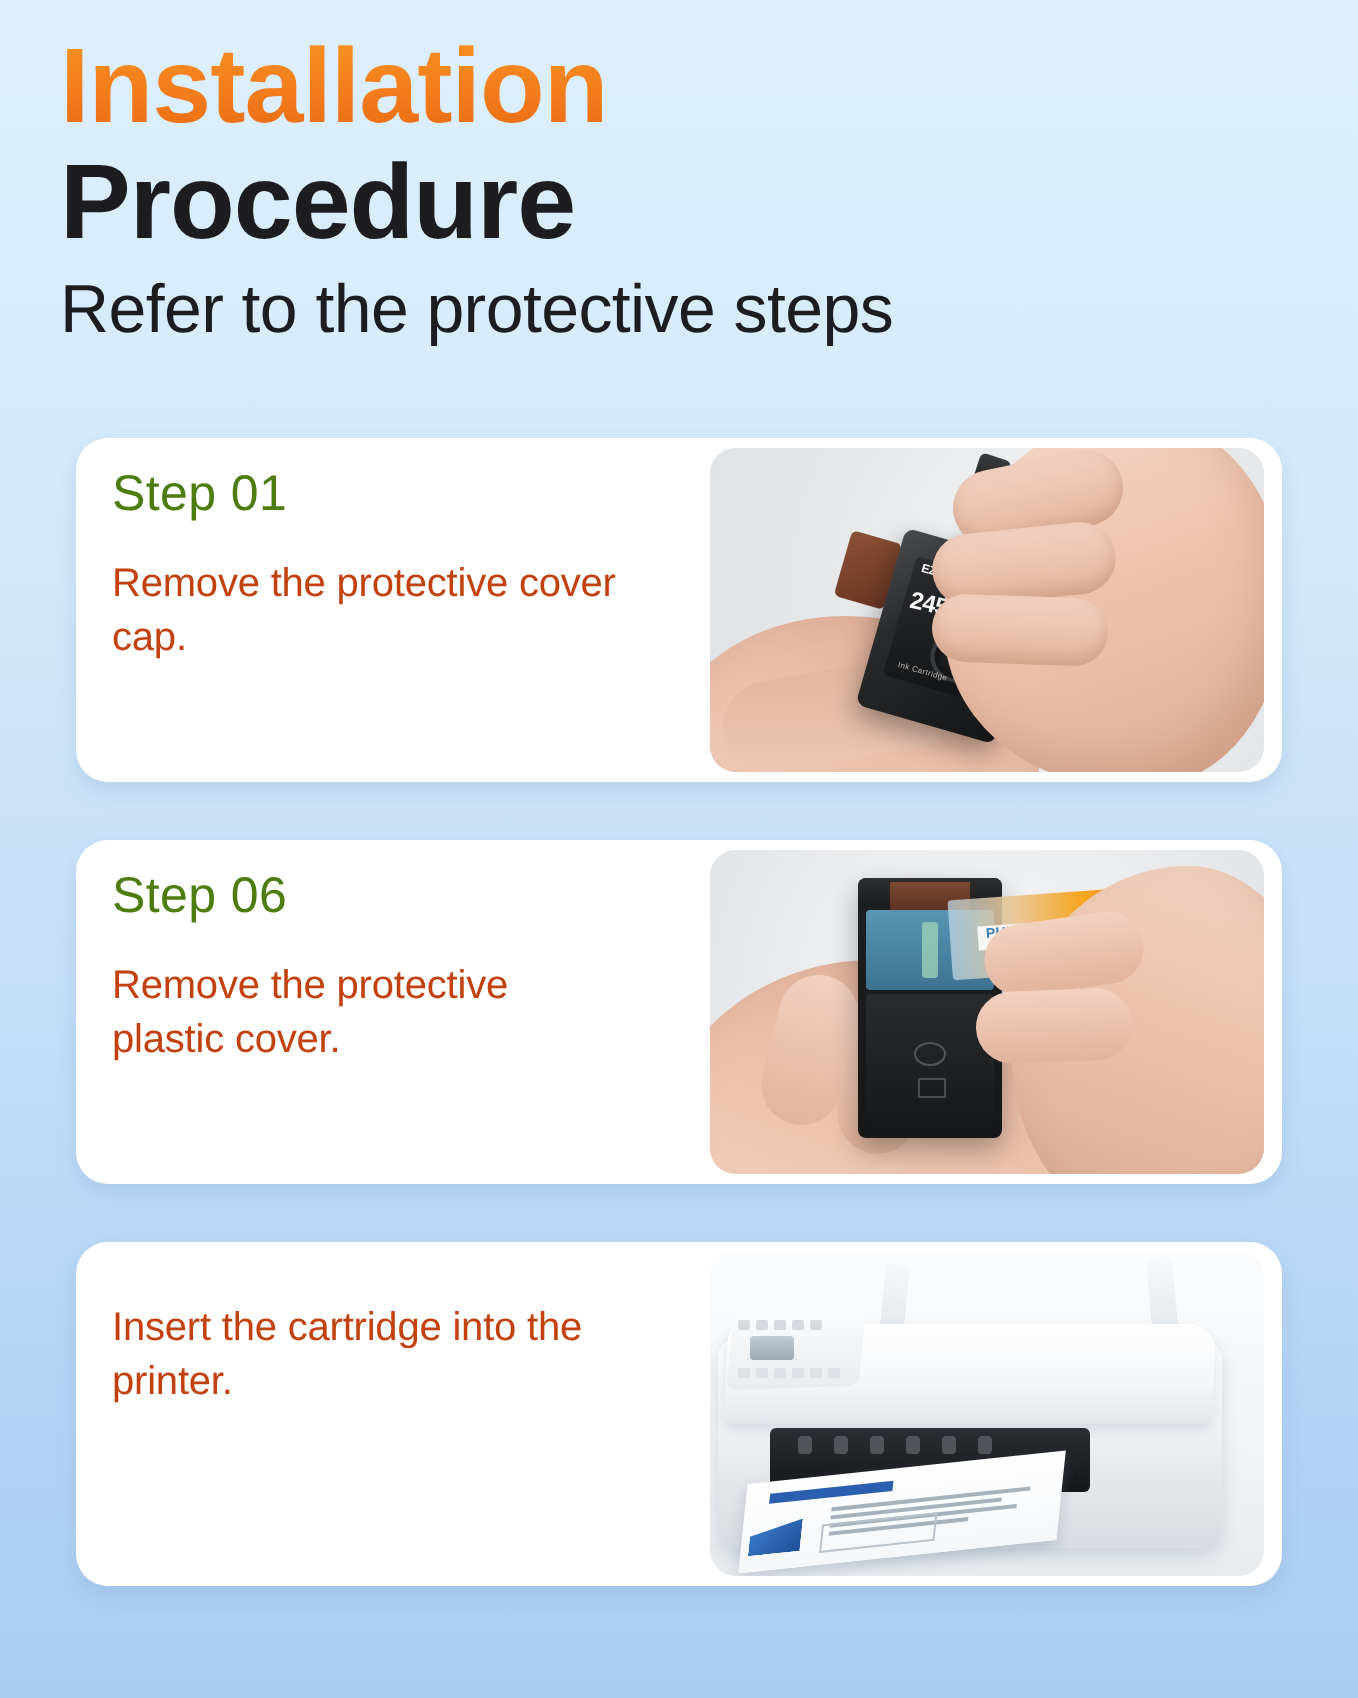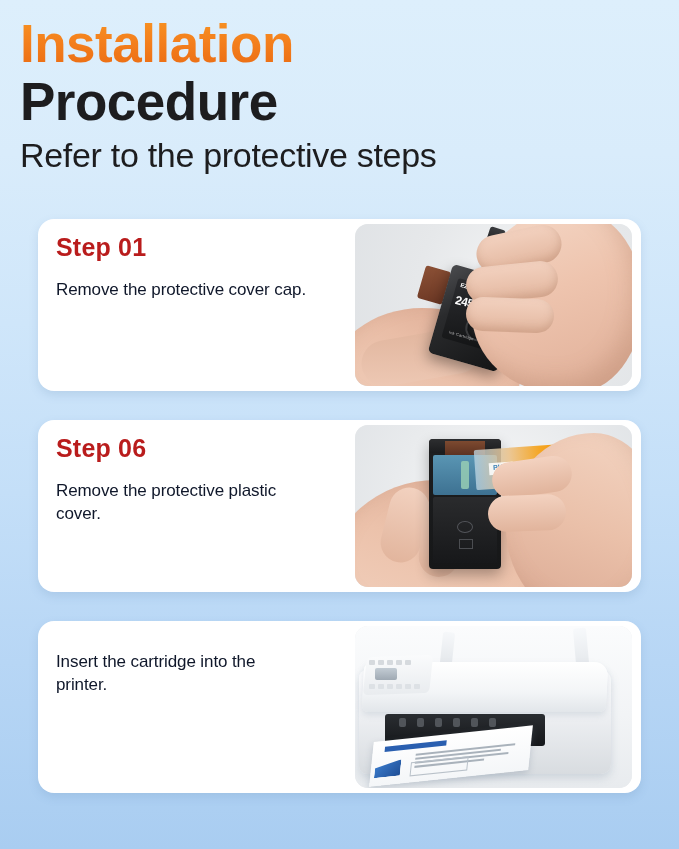--- a/index.html
+++ b/index.html
@@ -24,21 +24,21 @@
         #cfe6fa 38%,
         #c4dff8 58%,
         #b7d6f5 78%,
         #a9cdf1 100%);
     overflow: hidden;
   }
 
   
   .header {
     position: absolute;
-    left: 20px;
+    left: 30px;
     top: 16px;
     width: 600px;
   }
   .title-line1 {
     font-size: 53px;
     font-weight: 700;
     line-height: 1.06;
     letter-spacing: -0.5px;
     margin: 0;
     background: linear-gradient(180deg, #f79422 0%, #f4801d 45%, #ea6a12 100%);
@@ -87,30 +87,30 @@
   .card:last-child { margin-bottom: 0; }
 
   .card-text {
     position: absolute;
     left: 18px;
     top: 13px;
     width: 290px;
   }
   .step-title {
     font-size: 25px;
-    font-weight: 700;
-    color: #b91c1c;
+    font-weight: 400;
+    color: #4d7c0f;
     margin: 0;
     letter-spacing: 0.2px;
     line-height: 1.2;
   }
   .step-desc {
-    font-size: 17px;
+    font-size: 20px;
     font-weight: 400;
-    color: #0f172a;
+    color: #c2410c;
     margin: 17px 0 0 0;
     line-height: 1.35;
     letter-spacing: -0.1px;
     max-width: 255px;
   }
 
   
   .card-image {
     position: absolute;
     right: 9px;

